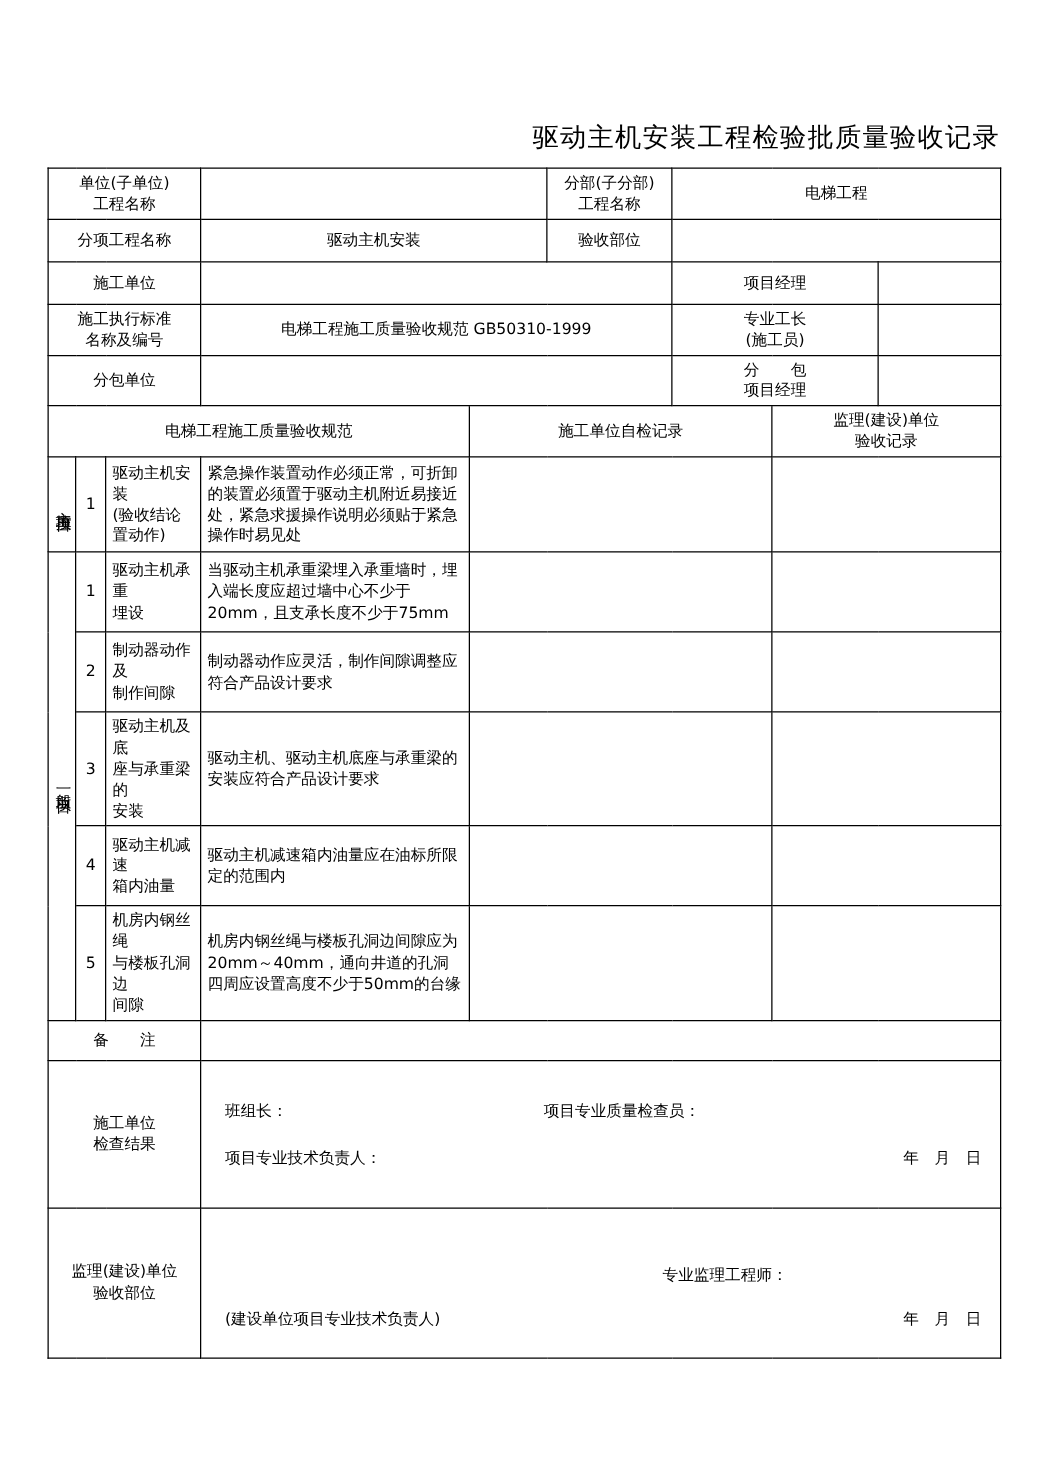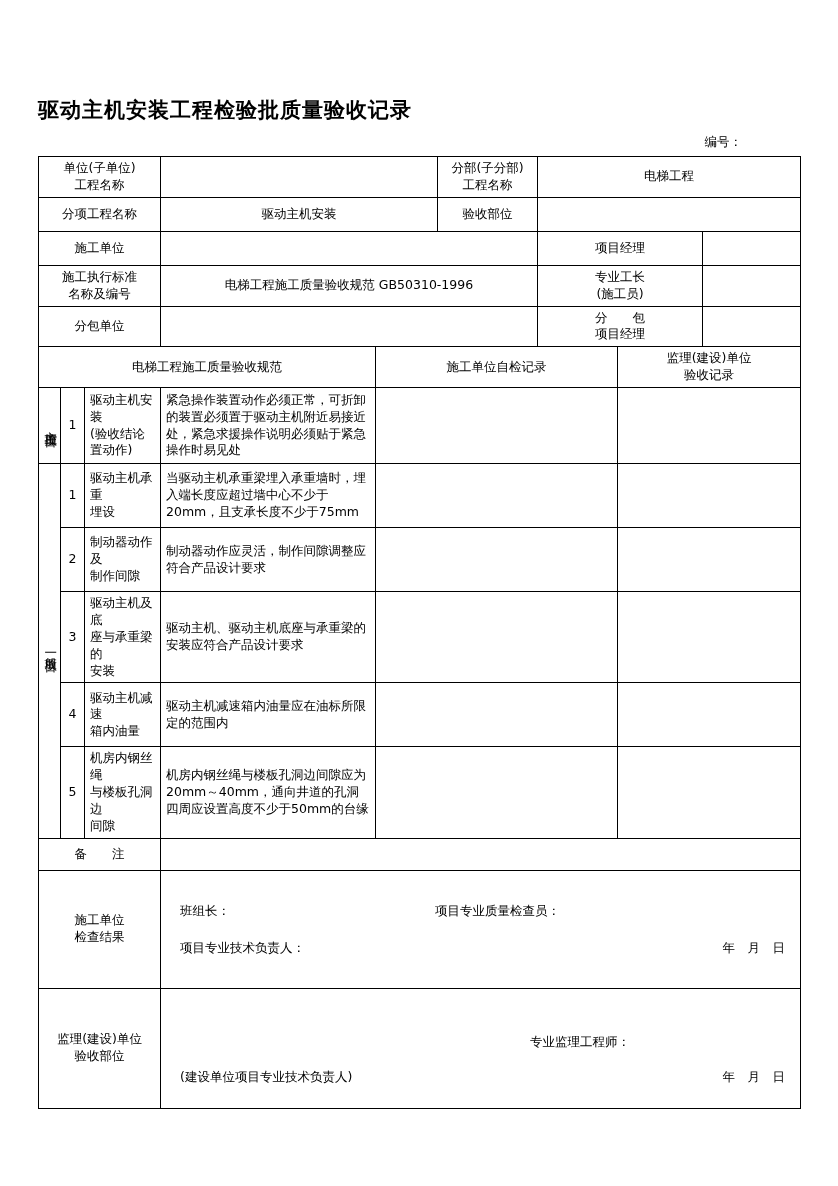--- a/index.html
+++ b/index.html
@@ -15,23 +15,23 @@
     position: relative;
   }
   .page {
     width: 838px;
     height: 1186px;
     position: relative;
     box-sizing: border-box;
     padding: 0 38px;
   }
   .doc-title {
-    text-align: left;
+    text-align: right;
     font-size: 21px;
-    font-weight: bold;
+    font-weight: normal;
     letter-spacing: 1px;
     padding-top: 96px;
     padding-bottom: 10px;
   }
   .number-line {
     text-align: right;
     font-size: 12.5px;
     padding-right: 58px;
     padding-bottom: 5px;
   }
@@ -74,21 +74,20 @@
   .sig-left { width: 255px; }
   .sig-right { flex: 1; }
 </style>
 </head>
 <body>
 
 <div class="page">
 
   <div class="doc-title">驱动主机安装工程检验批质量验收记录</div>
 
-  <div class="number-line">编号：</div>
 
   <table class="main">
     <colgroup>
       <col style="width:22px">
       <col style="width:24px">
       <col style="width:76px">
       <col style="width:215px">
       <col style="width:62px">
       <col style="width:100px">
       <col style="width:80px">
@@ -122,21 +121,21 @@
       <td colspan="3" class="ctr"></td>
       <td colspan="2" class="ctr">项目经理</td>
       <td class="ctr"></td>
     </tr>
 
     <tr class="h-row">
       <td class="ctr" colspan="3">
         <div>施工执行标准</div>
         <div>名称及编号</div>
       </td>
-      <td colspan="3" class="ctr">电梯工程施工质量验收规范  GB50310-1996</td>
+      <td colspan="3" class="ctr">电梯工程施工质量验收规范  GB50310-1999</td>
       <td colspan="2" class="ctr">
         <div>专业工长</div>
         <div>(施工员)</div>
       </td>
       <td class="ctr"></td>
     </tr>
 
     <tr class="h-row">
       <td class="ctr" colspan="3">分包单位</td>
       <td colspan="3" class="ctr"></td>

